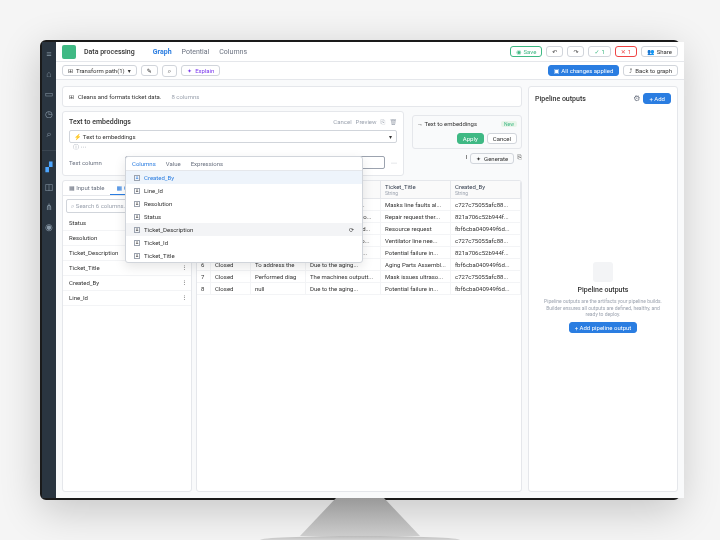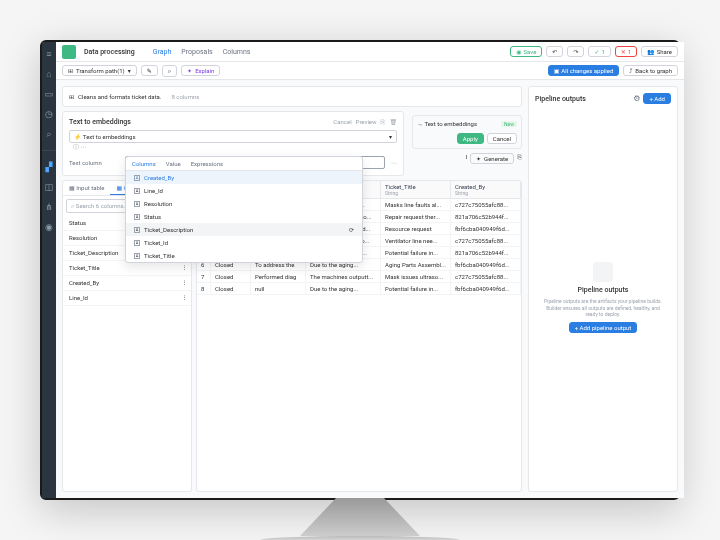--- a/index.html
+++ b/index.html
@@ -10,21 +10,21 @@
 .screen{display:flex;height:100%;font-size:7px;color:#333}
 .rail{width:24px;background:#2a3540;display:flex;flex-direction:column;align-items:center;padding-top:6px;gap:8px}
 .rail-icon{width:12px;height:12px;color:#8a9aa8;display:flex;align-items:center;justify-content:center;font-size:9px}
 .rail-sep{height:1px;width:14px;background:#3a4550;margin:2px 0}
 .main{flex:1;display:flex;flex-direction:column;background:#f9fafb}
 .topbar{height:20px;background:#fff;border-bottom:1px solid #e5e7eb;display:flex;align-items:center;padding:0 6px;gap:8px}
 .logo{width:14px;height:14px;background:#3fb984;border-radius:2px}
 .crumb{font-weight:500}
 .tabs{display:flex;gap:10px;margin-left:10px}
 .tab{color:#6b7280}
-.tab.active{color:#2a7de1;font-weight:400}
+.tab.active{color:#2a7de1;font-weight:700}
 .top-actions{margin-left:auto;display:flex;gap:4px;align-items:center}
 .btn{border:1px solid #d1d5db;border-radius:3px;padding:1px 5px;background:#fff;font-size:6px;display:flex;align-items:center;gap:2px}
 .btn.green{border-color:#3fb984;color:#3fb984}
 .btn.red{border-color:#ef4444;color:#ef4444}
 .btn.blue{background:#2a7de1;color:#fff;border-color:#2a7de1}
 .btn.filled-green{background:#3fb984;color:#fff;border-color:#3fb984}
 .toolbar{height:18px;background:#fff;border-bottom:1px solid #e5e7eb;display:flex;align-items:center;padding:0 6px;gap:4px}
 .pill{border:1px solid #d1d5db;border-radius:3px;padding:1px 5px;font-size:6px;display:flex;align-items:center;gap:3px}
 .pill.purple{color:#7c3aed}
 .content{flex:1;display:flex;gap:6px;padding:6px;overflow:hidden}
@@ -90,21 +90,21 @@
   <div class="rail-icon">⋔</div>
   <div class="rail-icon">◉</div>
 </div>
 
 <div class="main">
   <div class="topbar">
     <div class="logo"></div>
     <span class="crumb">Data processing</span>
     <div class="tabs">
       <span class="tab active">Graph</span>
-      <span class="tab">Proposals</span>
+      <span class="tab">Potential</span>
       <span class="tab">Columns</span>
     </div>
     <div class="top-actions">
       <div class="btn green">◉ <span>Save</span></div>
       <div class="btn">↶</div>
       <div class="btn">↷</div>
       <div class="btn" style="color:#3fb984">✓<span>1</span></div>
       <div class="btn red">✕<span>1</span></div>
       <div class="btn">👥 <span>Share</span></div>
     </div>

